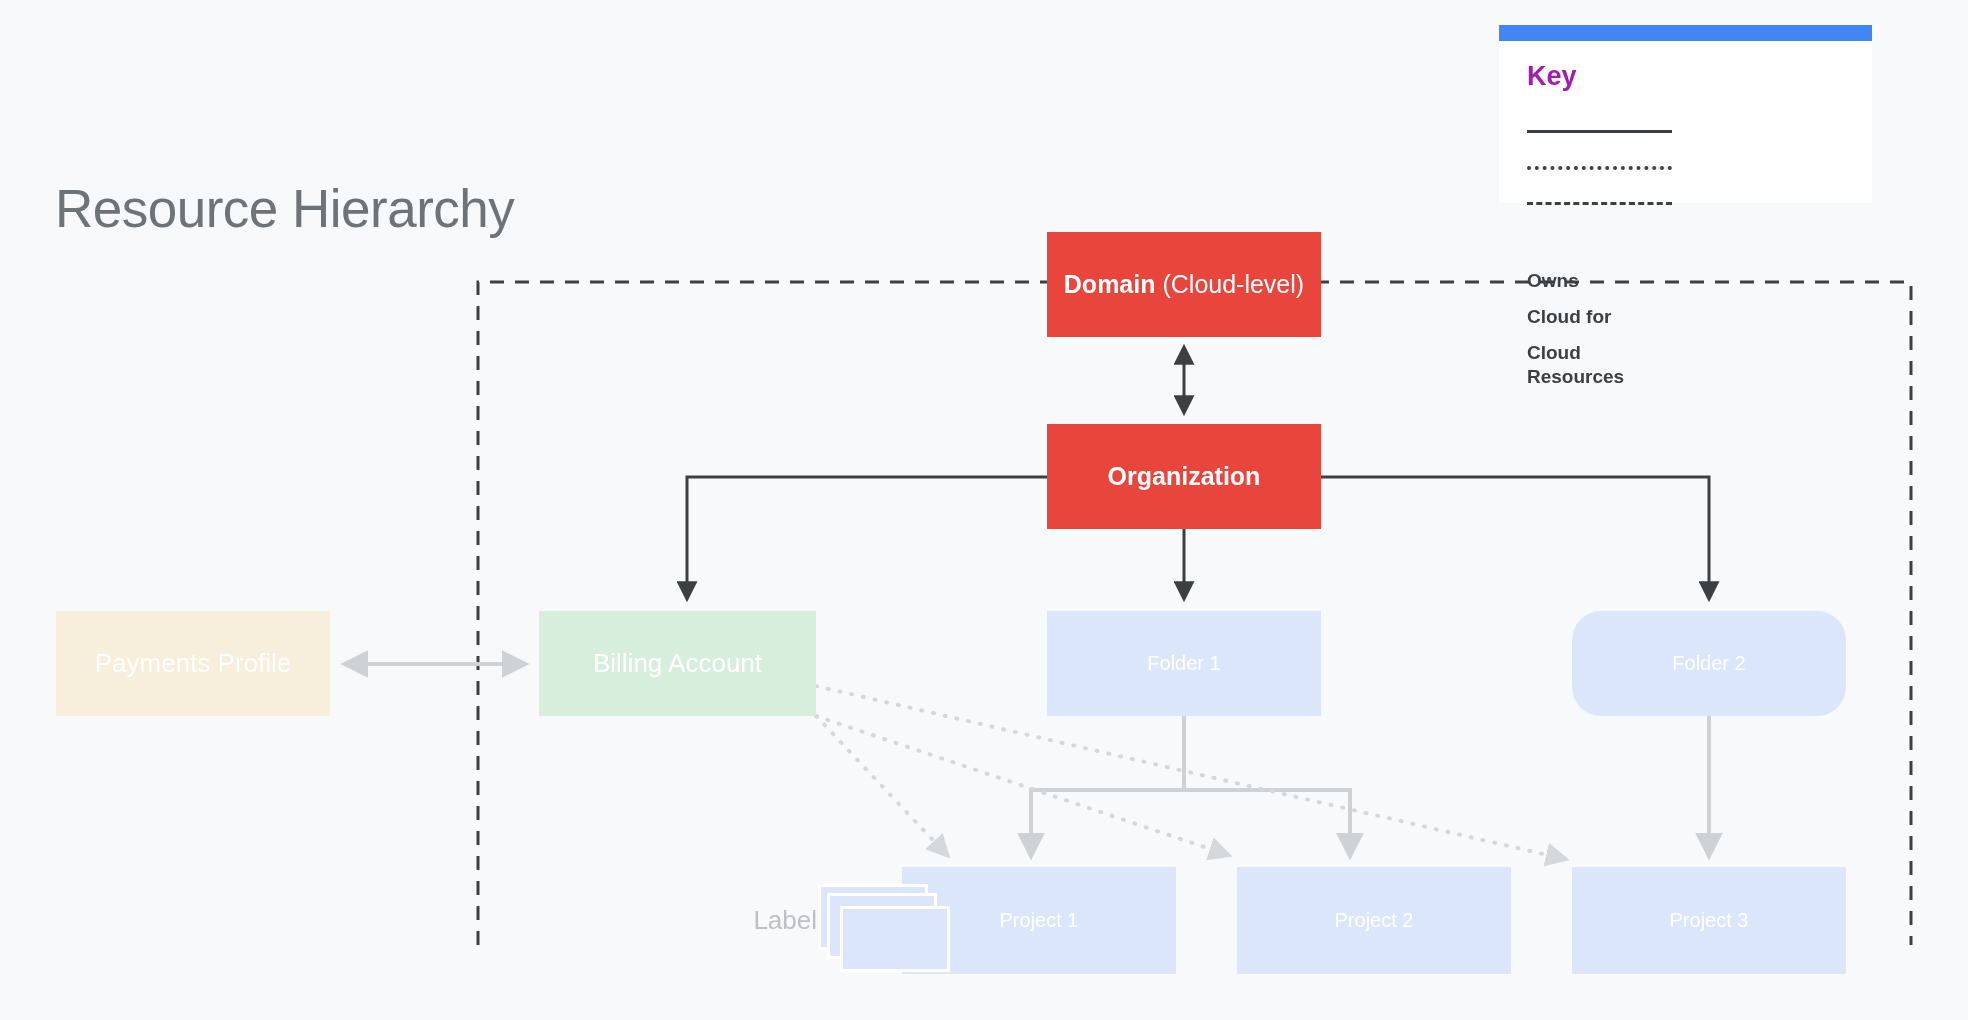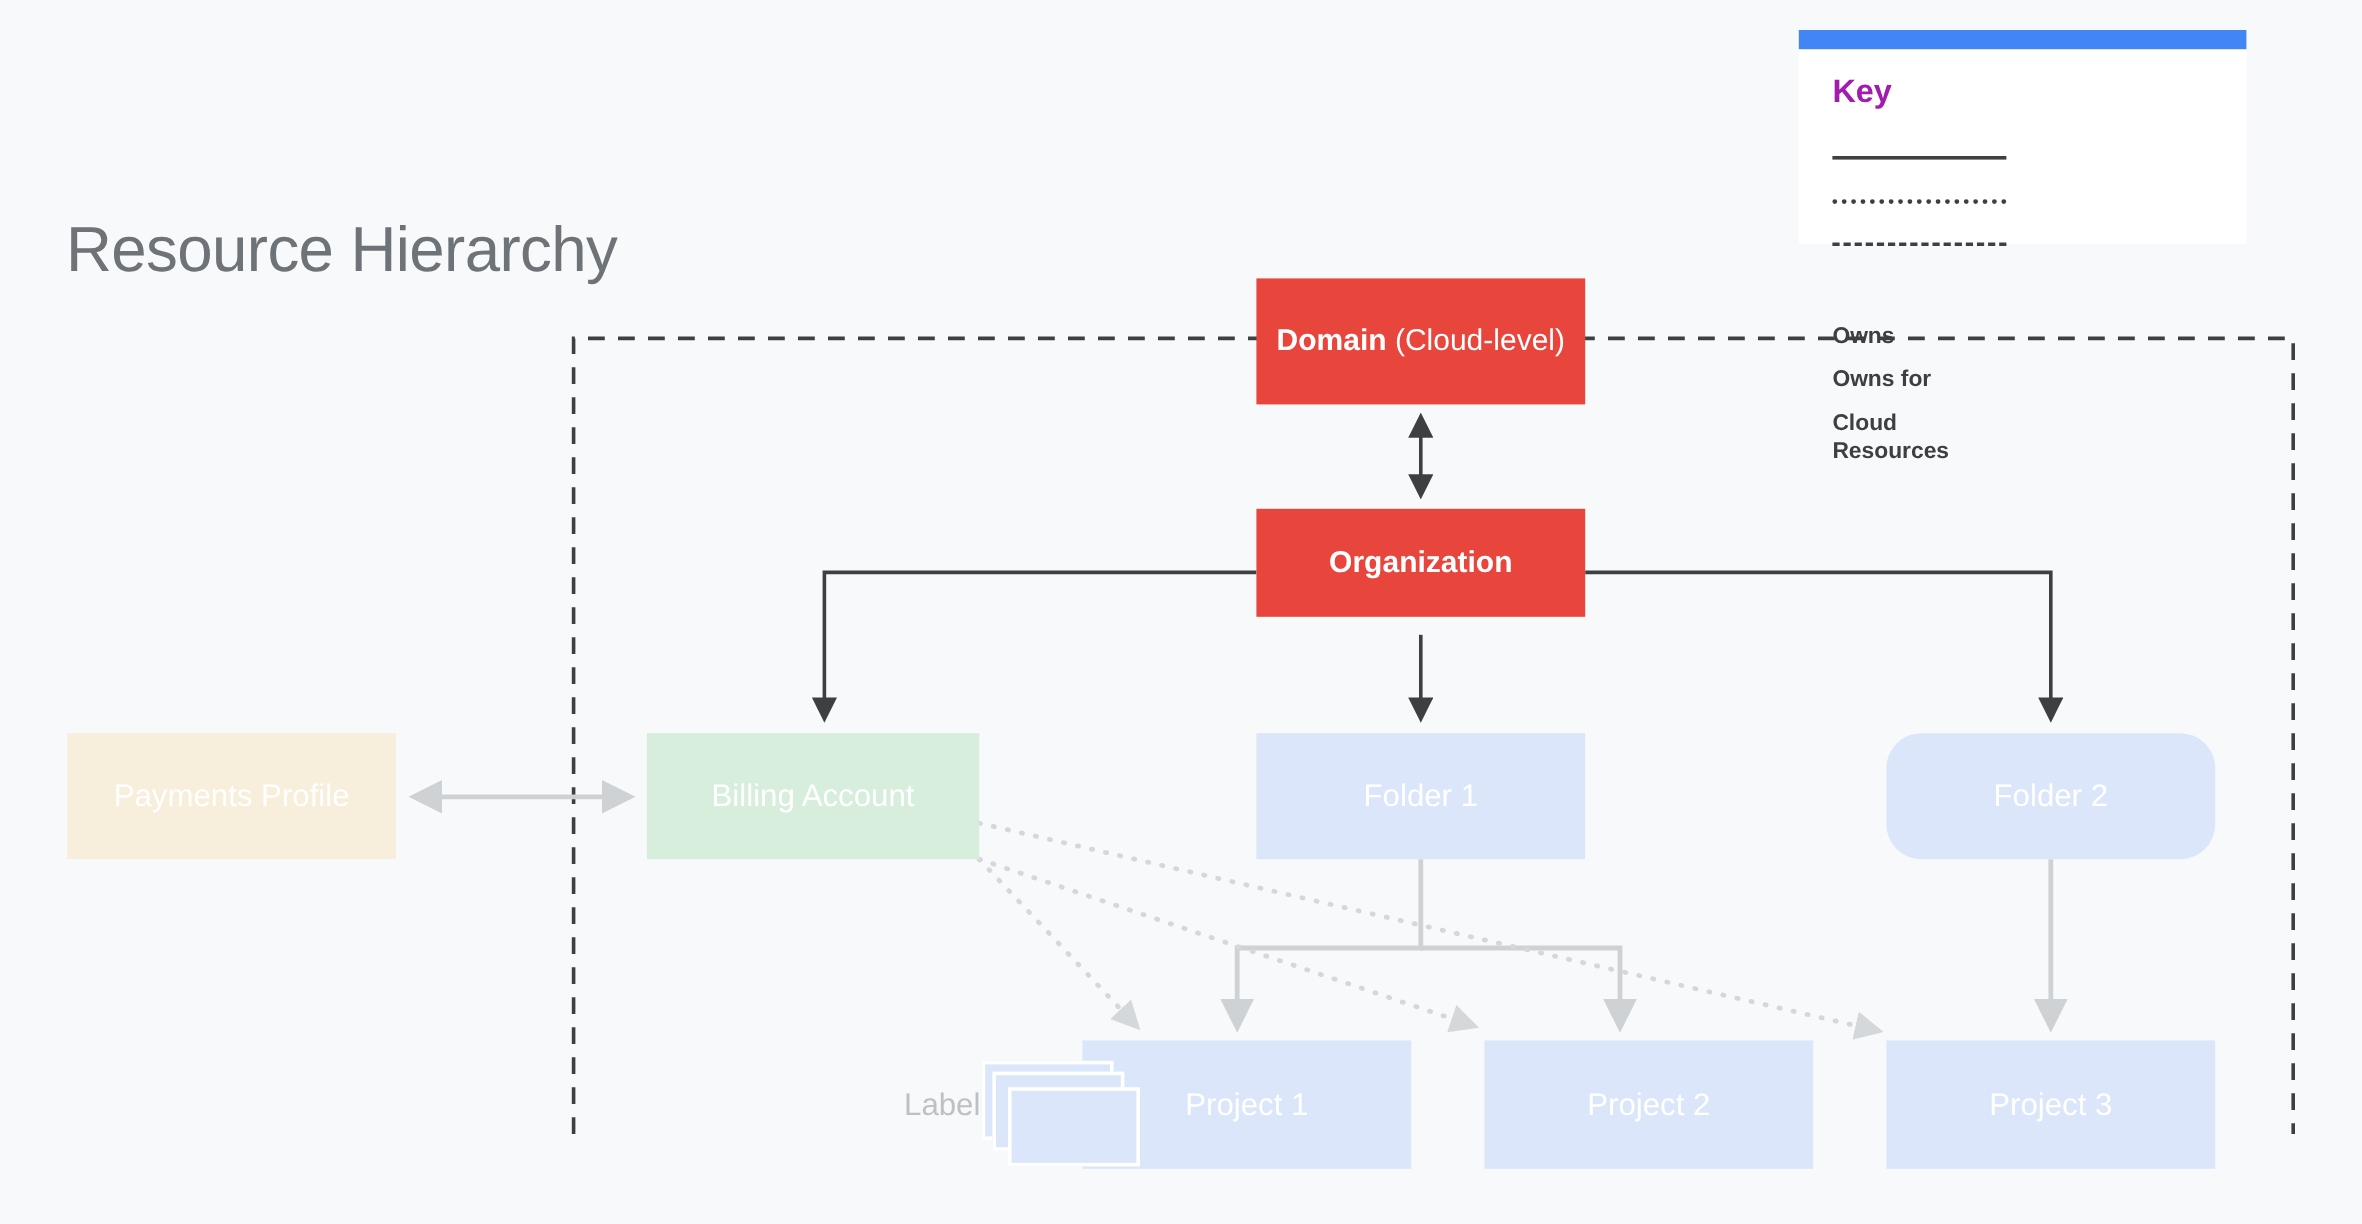--- a/index.html
+++ b/index.html
@@ -58,24 +58,24 @@
     font-size: 26px;
   }
   .node-green {
     background: #D8EEDC;
     color: #FFFFFF;
     font-size: 26px;
   }
   .node-blue {
     background: #DBE6FA;
     color: #FFFFFF;
-    font-size: 26px;
+    font-size: 20px;
   }
   #node-domain      { left: 1047px; top: 232px;  width: 274px; height: 105px; }
-  #node-organization{ left: 1047px; top: 424px;  width: 274px; height: 90px; }
+  #node-organization{ left: 1047px; top: 424px;  width: 274px; height: 105px; }
   #node-payments    { left: 56px;   top: 611px;  width: 274px; height: 105px; }
   #node-billing     { left: 539px;  top: 611px;  width: 277px; height: 105px; }
   #node-folder1     { left: 1047px; top: 611px;  width: 274px; height: 105px; }
   #node-folder2     { left: 1572px; top: 611px;  width: 274px; height: 105px; border-radius: 29px; }
   #node-project1    { left: 902px;  top: 867px;  width: 274px; height: 107px; }
   #node-project2    { left: 1237px; top: 867px;  width: 274px; height: 107px; }
   #node-project3    { left: 1572px; top: 867px;  width: 274px; height: 107px; }
 
   .labels-text {
     position: absolute;
@@ -264,21 +264,21 @@
         <div class="key-row">
           <span class="key-swatch sw-solid">
               <i></i>
             </span>
           <span class="key-label">Owns</span>
         </div>
         <div class="key-row">
           <span class="key-swatch sw-dotted">
               <i></i>
             </span>
-          <span class="key-label">Owns for</span>
+          <span class="key-label">Cloud for</span>
         </div>
         <div class="key-row two-line">
           <span class="key-swatch sw-dashed">
               <i></i>
             </span>
           <span class="key-label">Cloud Resources</span>
         </div>
       </div>
     </div>
   </div>

